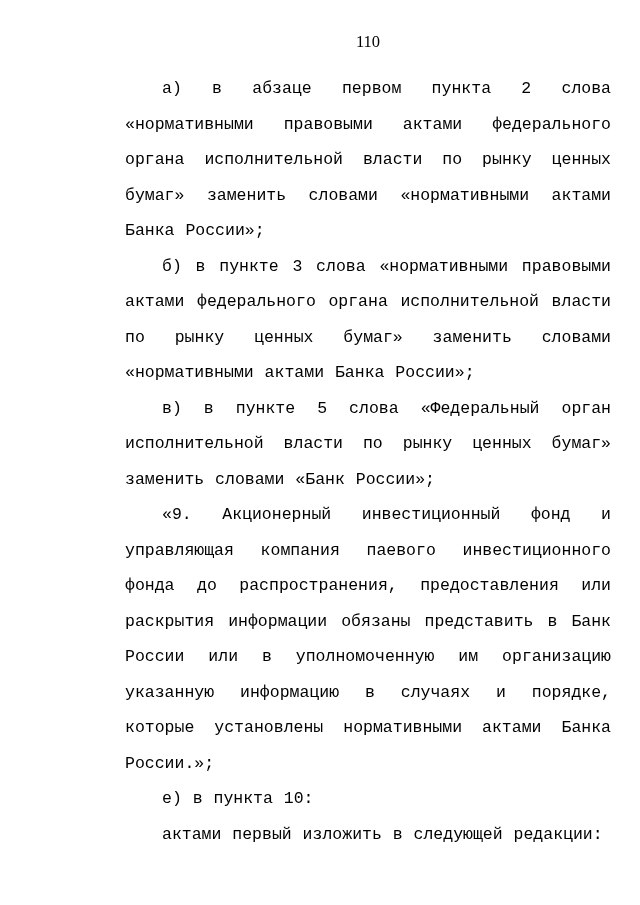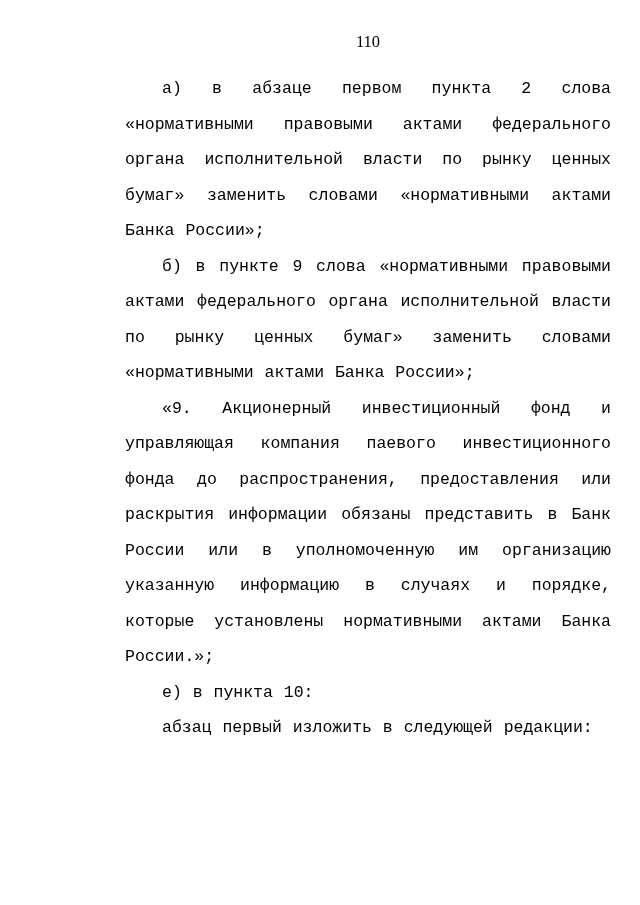--- a/index.html
+++ b/index.html
@@ -38,18 +38,19 @@
     font-family: Liberation Mono, monospace;
   }
 </style>
 </head>
 <body>
 
 <div class="page">
   <div class="page-number">110</div>
   <div class="content">
     <p>а) в абзаце первом пункта 2 слова «нормативными правовыми актами федерального органа исполнительной власти по рынку ценных бумаг» заменить словами «нормативными актами Банка России»;</p>
-    <p>б) в пункте 9 слова «нормативными правовыми актами федерального органа исполнительной власти по рынку ценных бумаг» заменить словами «нормативными актами Банка России»;</p>
+    <p>б) в пункте 3 слова «нормативными правовыми актами федерального органа исполнительной власти по рынку ценных бумаг» заменить словами «нормативными актами Банка России»;</p>
+    <p>в) в пункте 5 слова «Федеральный орган исполнительной власти по рынку ценных бумаг» заменить словами «Банк России»;</p>
     <p>«9. Акционерный инвестиционный фонд и управляющая компания паевого инвестиционного фонда до распространения, предоставления или раскрытия информации обязаны представить в Банк России или в уполномоченную им организацию указанную информацию в случаях и порядке, которые установлены нормативными актами Банка России.»;</p>
     <p>е) в пункта 10:</p>
-    <p>абзац первый изложить в следующей редакции:</p>
+    <p>актами первый изложить в следующей редакции:</p>
   </div>
 </div>
 
 </body></html>

